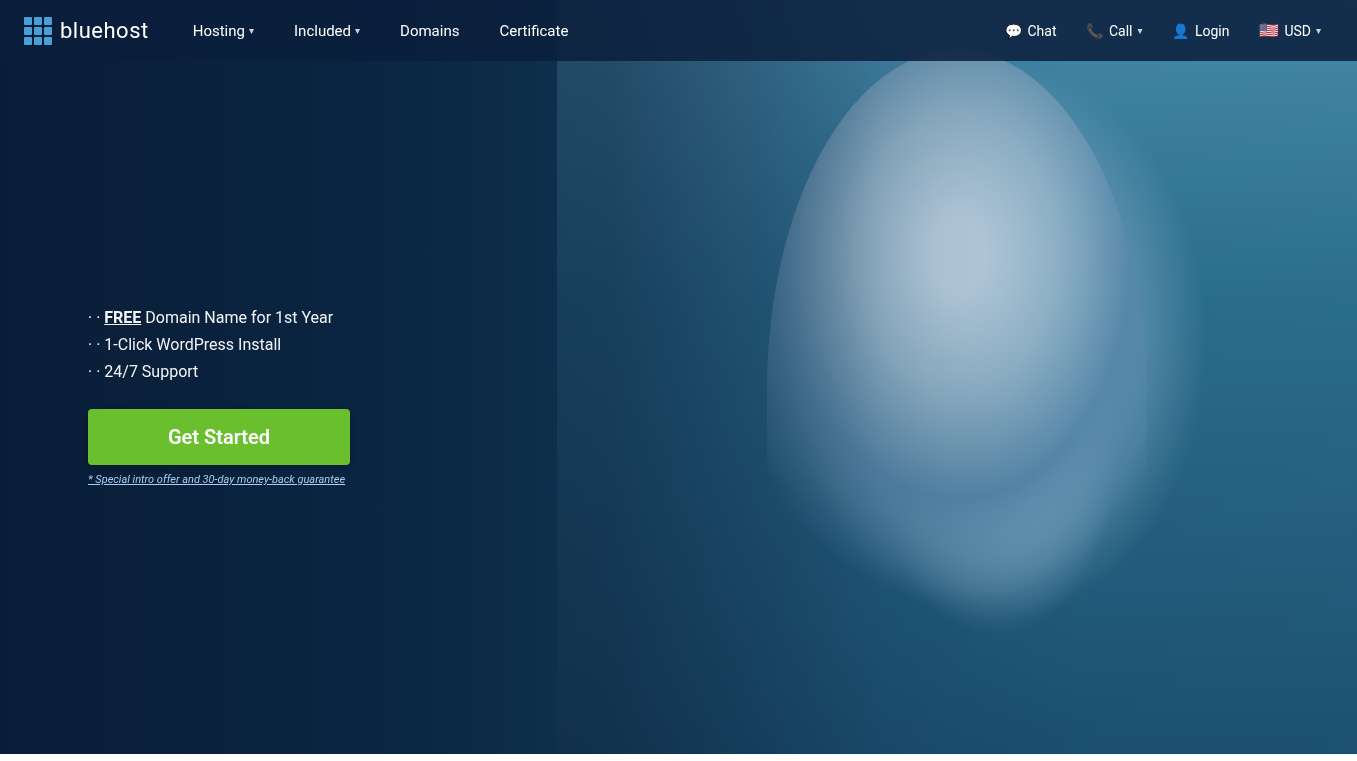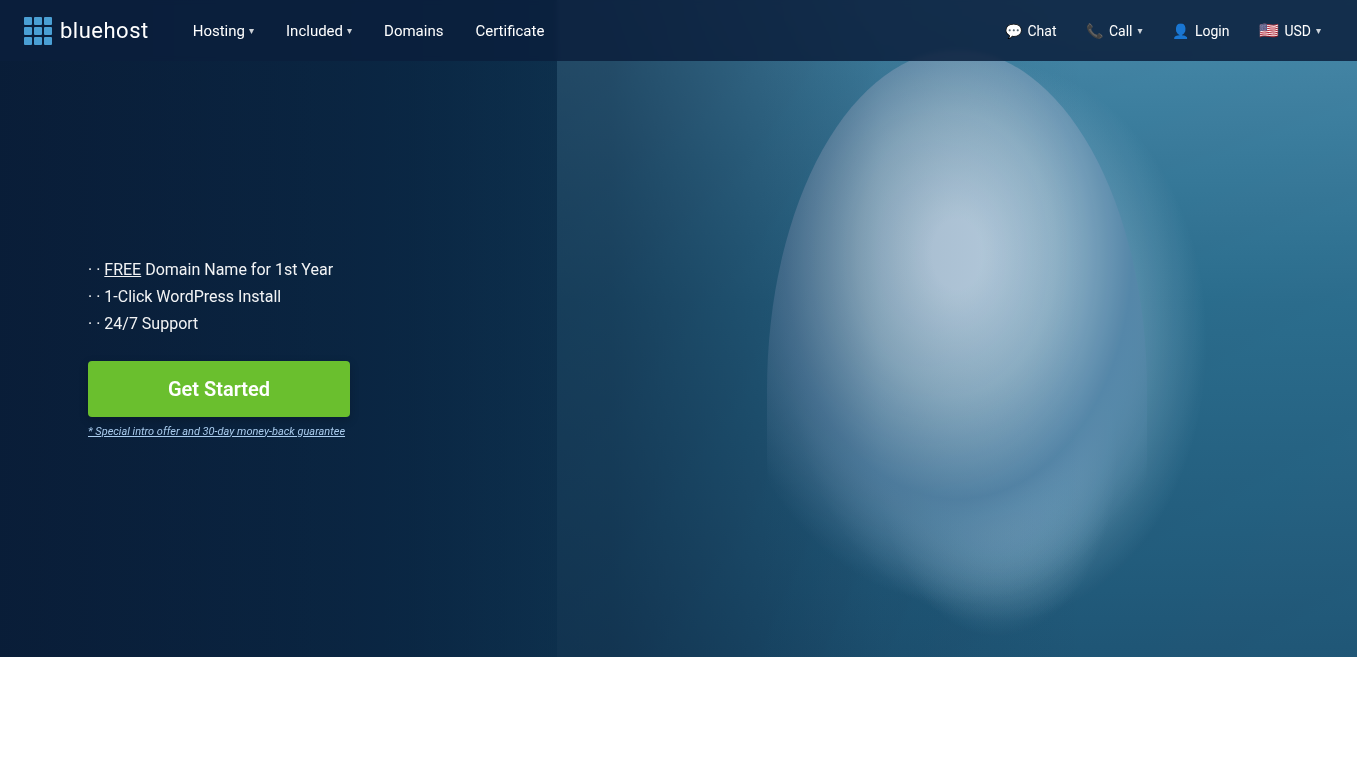--- a/index.html
+++ b/index.html
@@ -50,21 +50,21 @@
     .nav-logo-text {
       color: #fff;
       font-size: 22px;
       font-weight: 400;
       letter-spacing: 0.5px;
     }
 
     .nav-links {
       display: flex;
       align-items: center;
-      gap: 4px;
+      gap: 12px;
       flex: 1;
     }
 
     .nav-link {
       color: #fff;
       text-decoration: none;
       font-size: 15px;
       padding: 8px 14px;
       border-radius: 3px;
       display: flex;
@@ -99,21 +99,21 @@
     }
 
     .nav-icon {
       font-size: 14px;
     }
 
     
     .hero {
       position: relative;
       width: 1357px;
-      height: 657px;
+      height: 754px;
       background: linear-gradient(
         to right,
         #0d2a4a 0%,
         #0d3a5c 30%,
         #1a5a7a 55%,
         #2a7a9a 70%,
         #3a8aaa 100%
       );
       overflow: hidden;
     }
@@ -182,21 +182,21 @@
       margin-bottom: 8px;
       opacity: 0.95;
     }
 
     .hero-features li::before {
       content: '· ';
     }
 
     .hero-features .underline {
       text-decoration: underline;
-      font-weight: 400;
+      font-weight: 700;
     }
 
     .hero-pricing {
       color: #fff;
       font-size: 17px;
       margin-bottom: 28px;
     }
 
     .hero-pricing .original {
       text-decoration: line-through;

